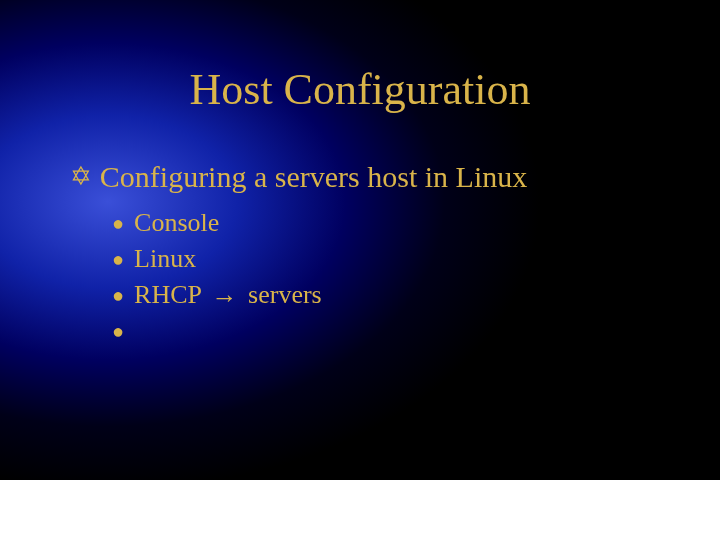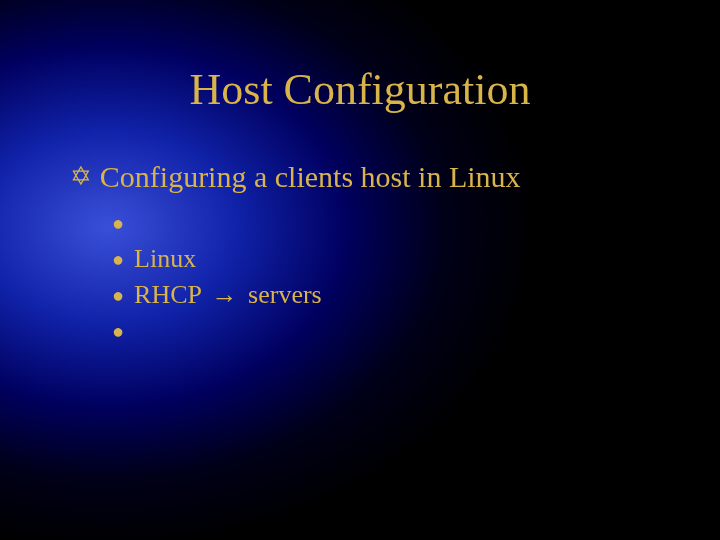--- a/index.html
+++ b/index.html
@@ -5,21 +5,21 @@
   html, body {
     margin: 0;
     padding: 0;
     width: 720px;
     height: 540px;
     overflow: hidden;
     font-family: "Times New Roman", Times, serif;
   }
   .slide {
     width: 720px;
-    height: 540px;
+    height: 480px;
     background: radial-gradient(ellipse 60% 60% at 15% 42%, #3a4fd8 0%, #1022a8 30%, #000060 55%, #000018 78%, #000000 100%);
     position: relative;
     box-sizing: border-box;
   }
   .title {
     position: absolute;
     top: 64px;
     left: 0;
     width: 100%;
     text-align: center;
@@ -80,27 +80,32 @@
 <body>
 
 <div class="slide">
 
   <div class="title">Host Configuration</div>
 
   <div class="body">
 
     <div class="level1">
       <span class="bullet">✡</span>
-      <span class="text">Configuring a clients host in Linux</span>
+      <span class="text">Configuring a servers host in Linux</span>
     </div>
 
     <div class="level2-list">
 
       <div class="level2">
         <span class="dot">●</span>
+        <span class="text">
+          <span>Console</span>
+          <span class="arrow"></span>
+          <span></span>
+        </span>
       </div>
 
       <div class="level2">
         <span class="dot">●</span>
         <span class="text">
           <span>Linux</span>
           <span class="arrow"></span>
           <span></span>
         </span>
       </div>

